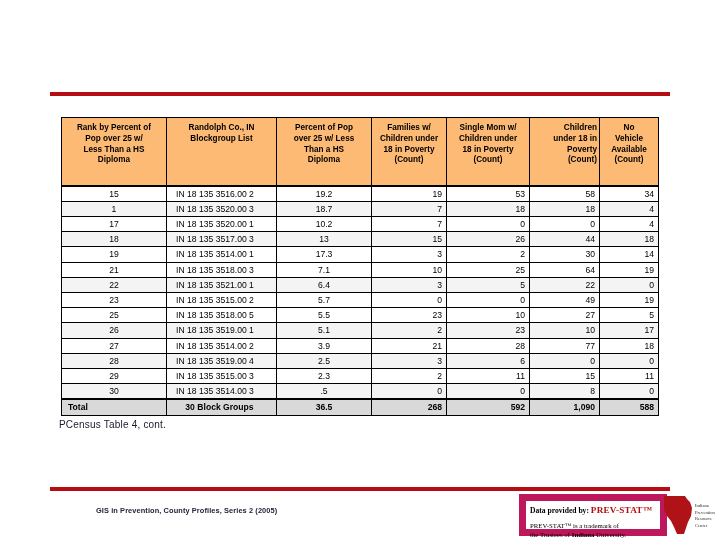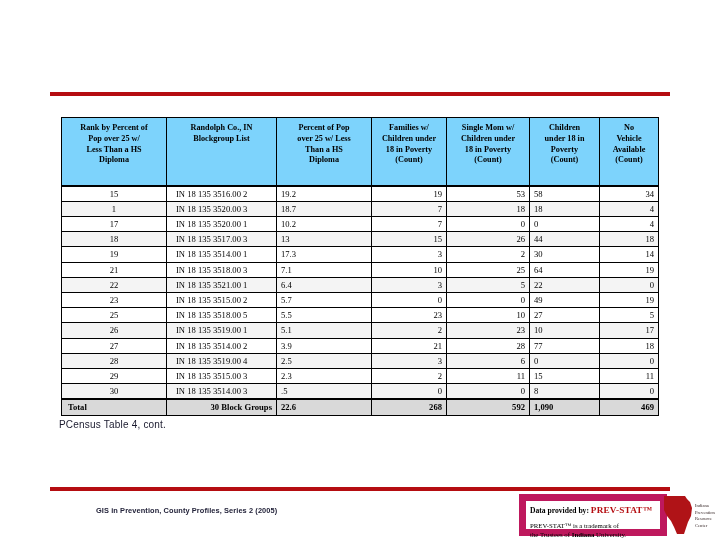--- a/index.html
+++ b/index.html
@@ -29,22 +29,22 @@
   .table-wrap {
     position: absolute;
     left: 61px;
     top: 117px;
     width: 597px;
   }
   table.pcensus {
     border-collapse: collapse;
     table-layout: fixed;
     width: 597px;
-    background: #7dd3fc;
-    font-family: Liberation Serif, serif;
+    background: #fdba74;
+    font-family: Liberation Sans, sans-serif;
   }
   table.pcensus th,
   table.pcensus td {
     border: 1px solid #000000;
     padding: 0;
     color: #000000;
   }
   table.pcensus thead th {
     font-size: 8.2px;
     font-weight: bold;
@@ -59,35 +59,35 @@
   table.pcensus tbody td {
     font-size: 8.6px;
     height: 14.2px;
     line-height: 14.2px;
     padding: 0 4px;
     white-space: nowrap;
     overflow: hidden;
   }
   .c-rank   { width: 105px; text-align: center; }
   .c-bg     { width: 110px; text-align: left;  padding-left: 9px !important; }
-  .c-pct    { width: 95px;  text-align: left; }
+  .c-pct    { width: 95px;  text-align: center; }
   .c-fam    { width: 75px;  text-align: right; }
   .c-mom    { width: 83px;  text-align: right; }
-  .c-kids   { width: 70px;  text-align: left; }
+  .c-kids   { width: 70px;  text-align: right; }
   .c-veh    { width: 59px;  text-align: right; }
 
   tr.alt td { background: #f4f4f4; }
   tr.plain td { background: #ffffff; }
   tr.total td {
     background: #d9d9d9;
     font-weight: bold;
     border-top: 2px solid #000;
   }
   tr.total td.c-rank { text-align: left; padding-left: 6px; }
-  tr.total td.c-bg   { text-align: right; padding-left: 0 !important; }
+  tr.total td.c-bg   { text-align: center; padding-left: 0 !important; }
 
   
   .caption {
     position: absolute;
     left: 59px;
     top: 419px;
     font-size: 10px;
     color: #1a1a2e;
     letter-spacing: 0.2px;
   }
@@ -206,21 +206,21 @@
           <span>Children under</span><br>
           <span>18 in Poverty</span><br>
           <span>(Count)</span>
         </th>
         <th class="c-mom" style="text-align:center;">
           <span>Single Mom w/</span><br>
           <span>Children under</span><br>
           <span>18 in Poverty</span><br>
           <span>(Count)</span>
         </th>
-        <th class="c-kids" style="text-align:center;">
+        <th class="c-kids" style="text-align:right;">
           <span>Children</span><br>
           <span>under 18 in</span><br>
           <span>Poverty</span><br>
           <span>(Count)</span>
         </th>
         <th class="c-veh" style="text-align:center;">
           <span>No</span><br>
           <span>Vehicle</span><br>
           <span>Available</span><br>
           <span>(Count)</span>
@@ -350,25 +350,25 @@
           <td class="c-bg">IN 18 135 3514.00 3</td>
           <td class="c-pct">.5</td>
           <td class="c-fam">0</td>
           <td class="c-mom">0</td>
           <td class="c-kids">8</td>
           <td class="c-veh">0</td>
         </tr>
         <tr class="total">
           <td class="c-rank">Total</td>
           <td class="c-bg">30 Block Groups</td>
-          <td class="c-pct">22.6</td>
+          <td class="c-pct">36.5</td>
           <td class="c-fam">268</td>
           <td class="c-mom">592</td>
           <td class="c-kids">1,090</td>
-          <td class="c-veh">469</td>
+          <td class="c-veh">588</td>
         </tr>
       </tbody>
   </table>
 </div>
 
 <div class="caption">PCensus Table 4, cont.</div>
 
 <div class="bottom-rule"></div>
 
 <div class="footer-text">GIS in Prevention, County Profiles, Series 2 (2005)</div>

